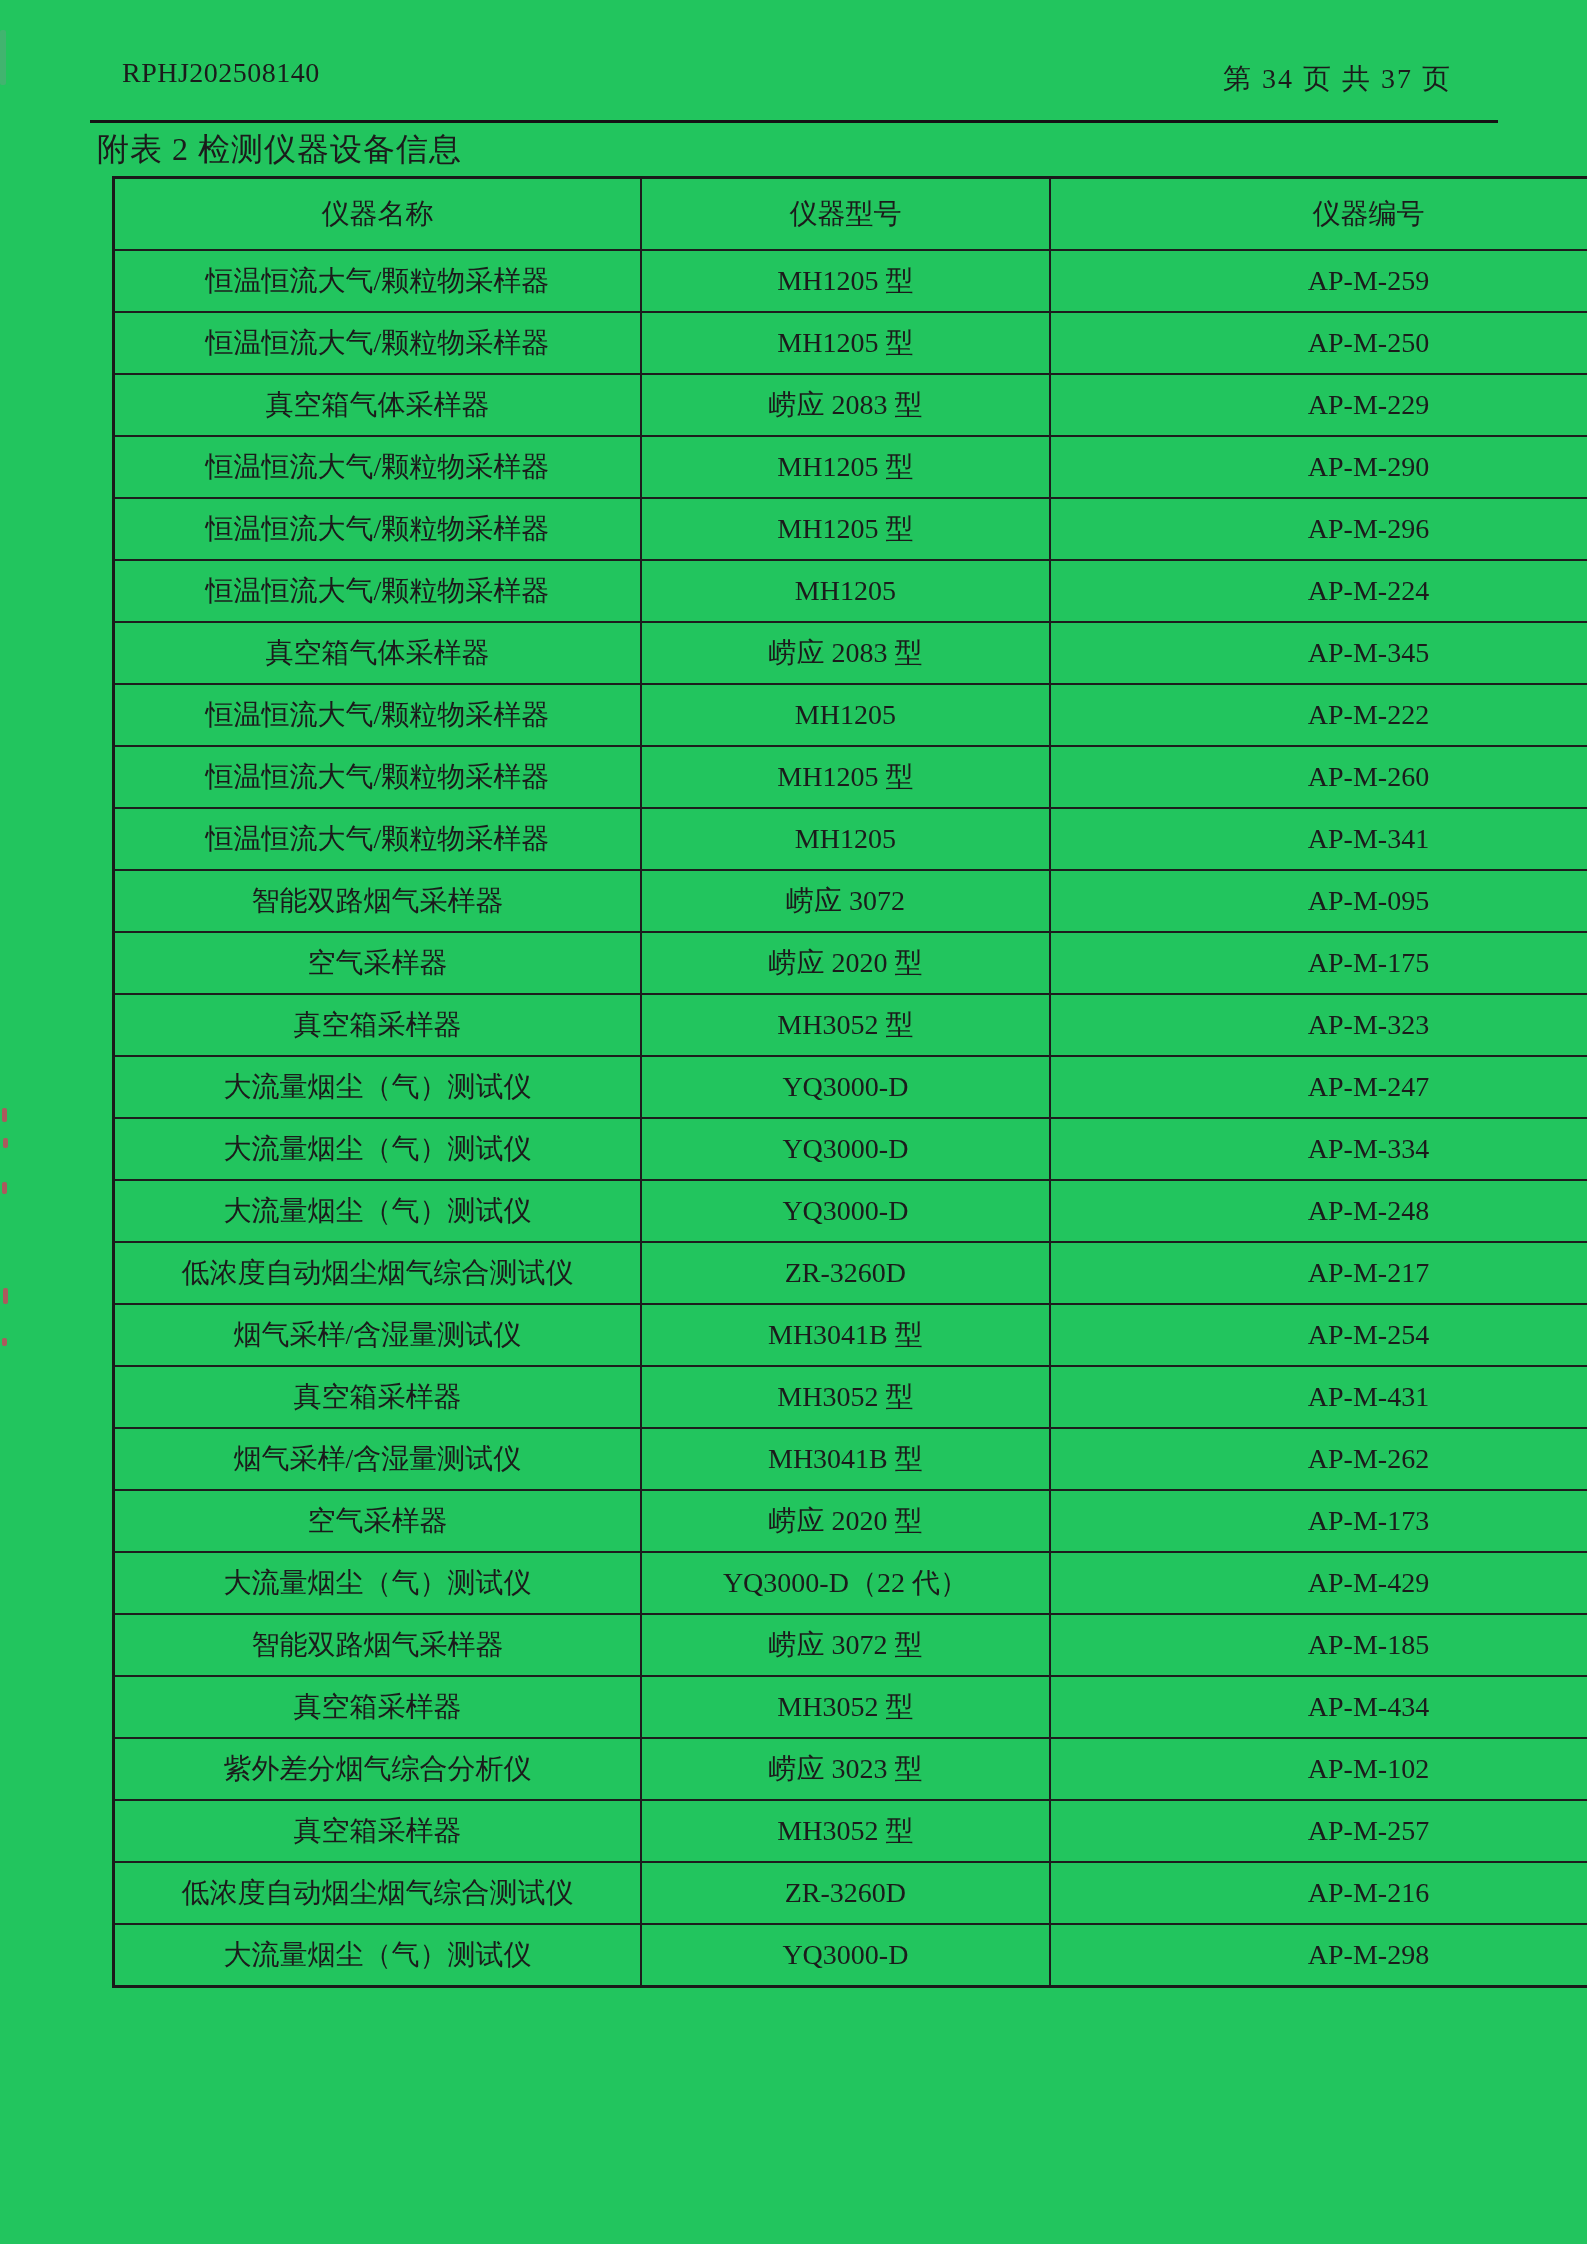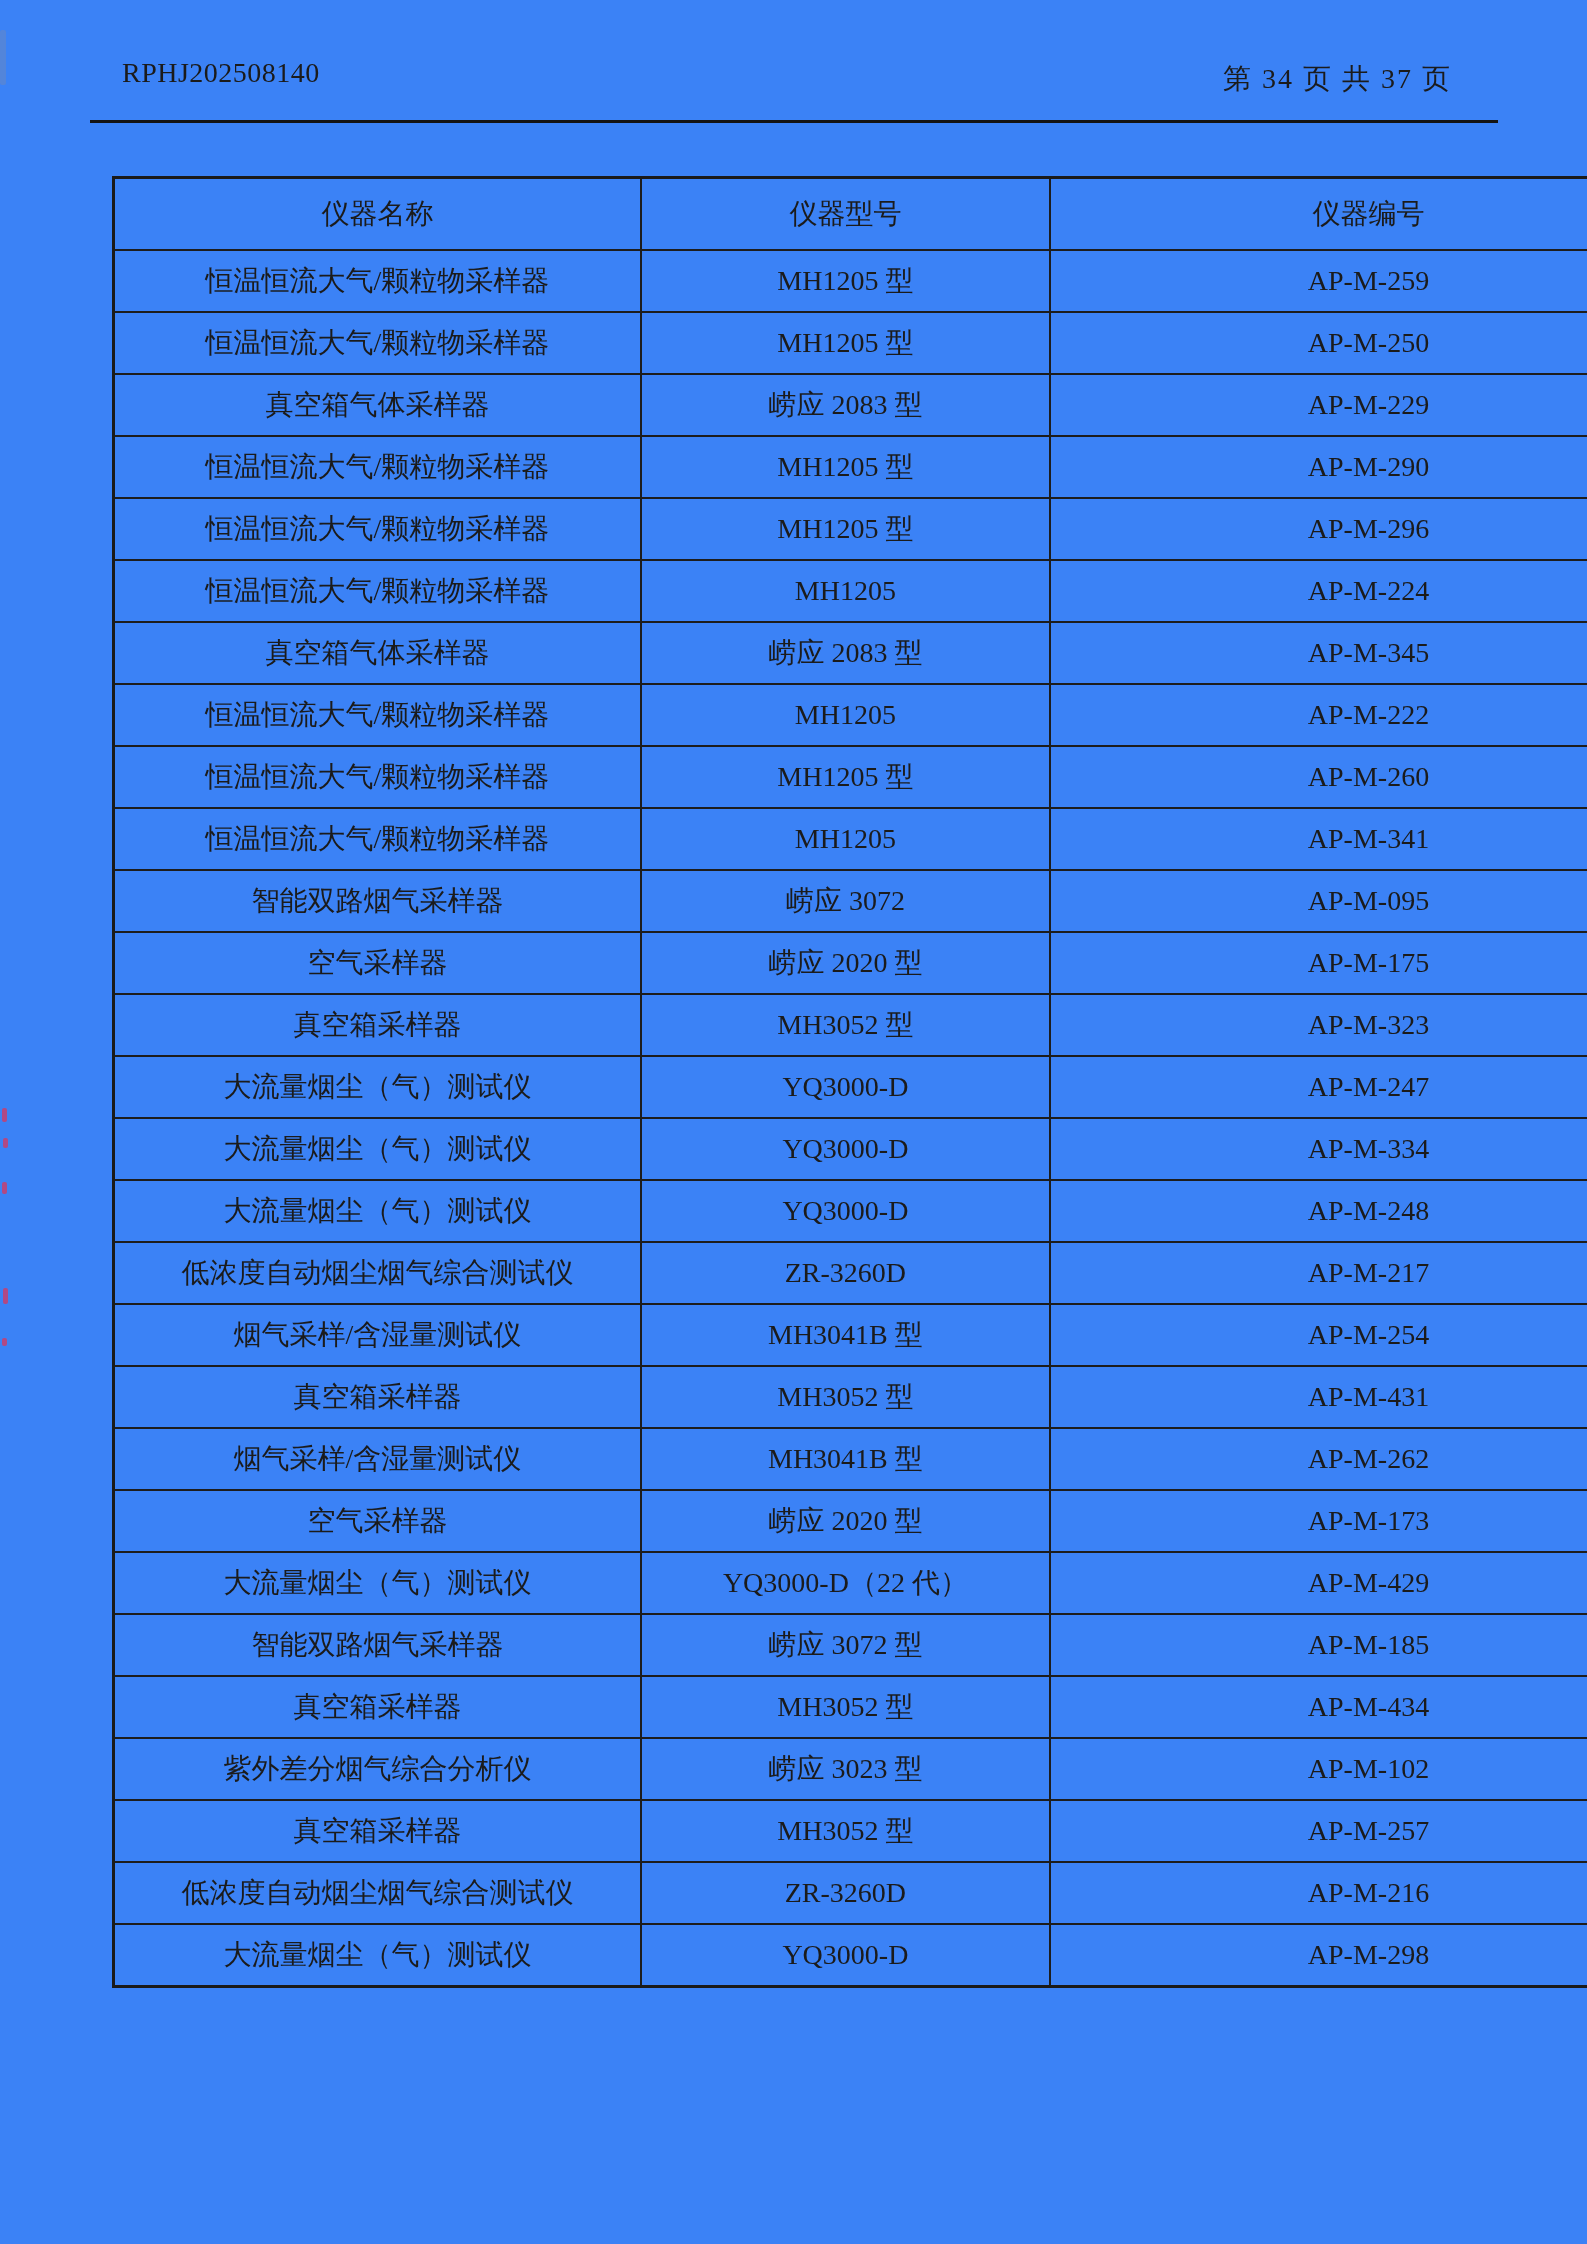--- a/index.html
+++ b/index.html
@@ -1,20 +1,20 @@
 <!DOCTYPE html>
 <html><head>
 <meta charset="utf-8">
 <style>
   html, body { margin: 0; padding: 0; background: #ffffff; }
   .page {
     position: relative;
     width: 1587px;
     height: 2244px;
-    background: #3b82f6;
+    background: #22c55e;
     overflow: hidden;
     font-family: "Liberation Serif", "DejaVu Serif", serif;
     color: #1b1b1b;
   }
   .doc-header-left {
     position: absolute;
     left: 122px;
     top: 57px;
     font-size: 28px;
     letter-spacing: 0.5px;
@@ -87,20 +87,21 @@
 <body>
 
 <div class="page">
 
   <div class="doc-header-left">RPHJ202508140</div>
 
   <div class="doc-header-right">第 34 页 共 37 页</div>
 
   <div class="header-rule"></div>
 
+  <div class="table-title">附表 2 检测仪器设备信息</div>
 
   <table class="device-table">
     <colgroup>
       <col class="c1">
         <col class="c2">
         <col class="c3">
     </colgroup>
     <thead>
       <tr>
         <th>仪器名称</th>

